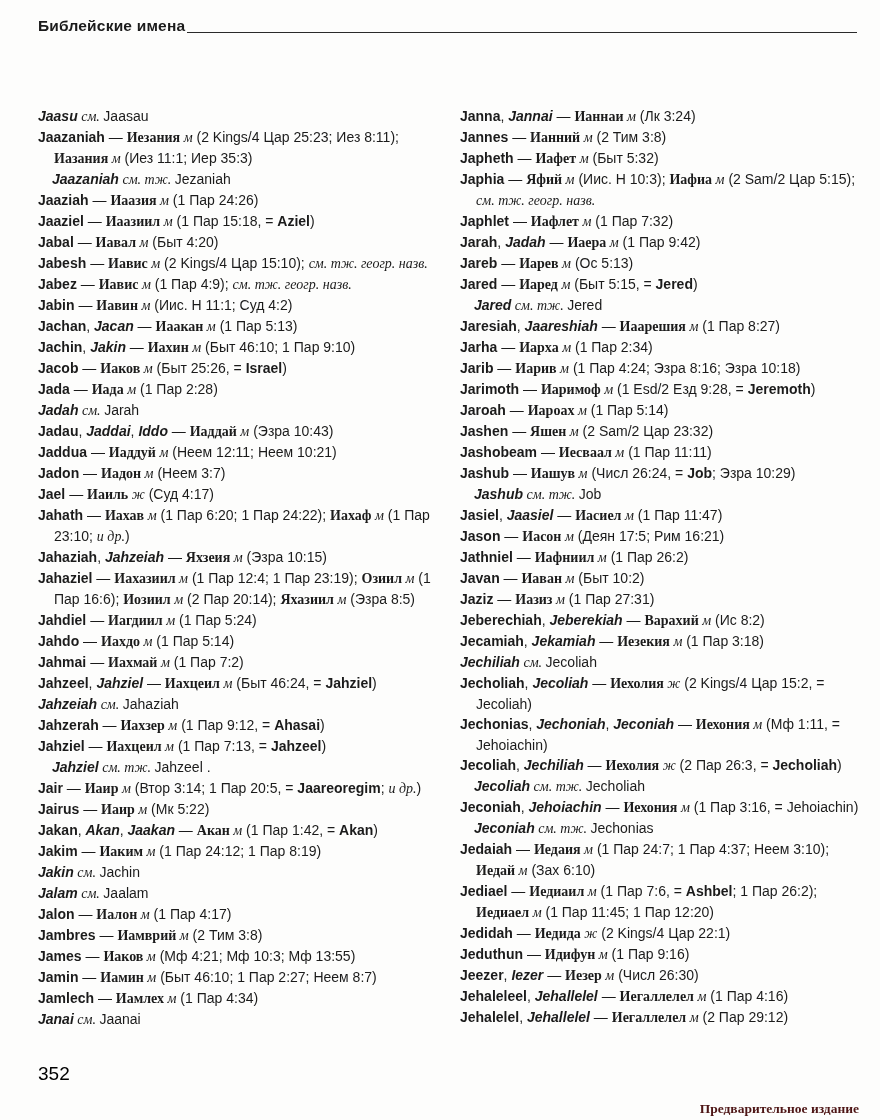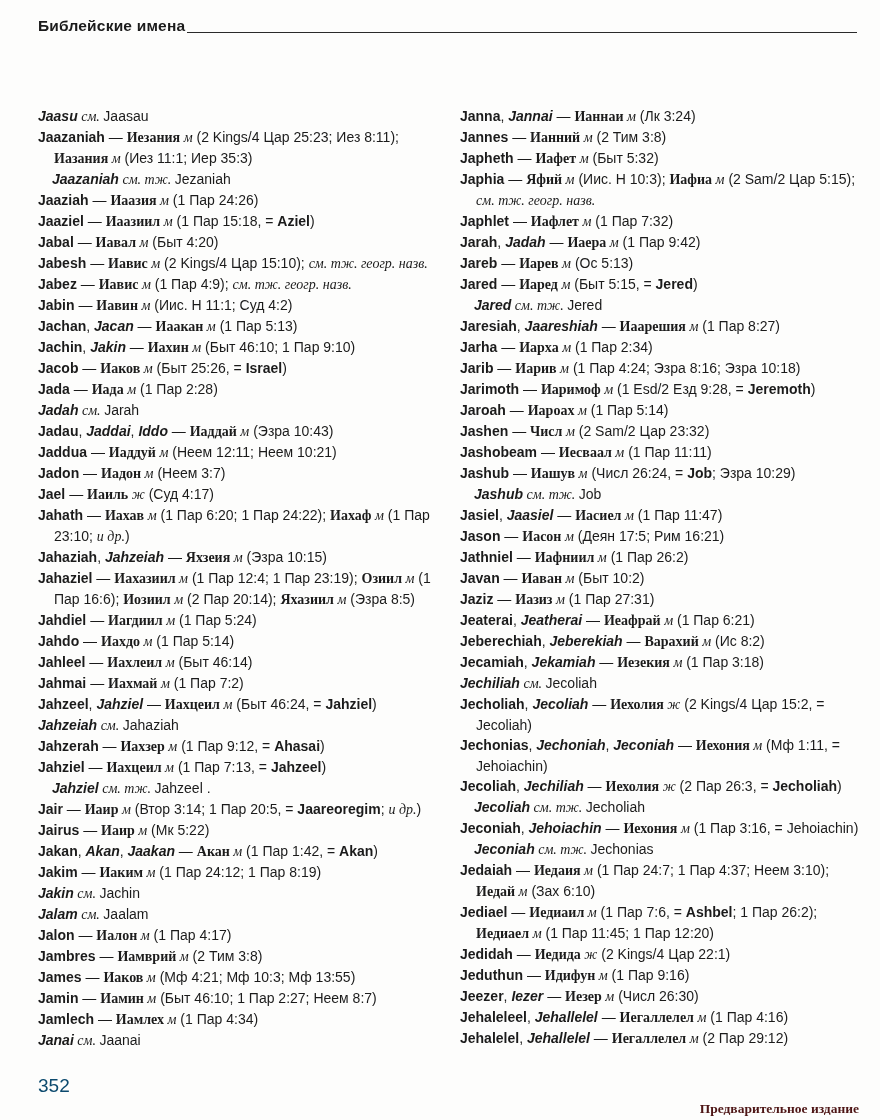--- a/index.html
+++ b/index.html
@@ -30,21 +30,21 @@
   .col-right{left:460px;width:400px;}
   .e{padding-left:16px;text-indent:-16px;}
   .e.x{margin-left:14px;}
   .b{font-weight:bold;}
   .bi{font-weight:bold;font-style:italic;}
   .ru{font-family:"Liberation Serif",serif;font-weight:bold;}
   .it{font-family:"Liberation Serif",serif;font-style:italic;}
   .t{}
   .page-number{
     position:absolute;left:38px;top:1063px;
-    font-size:19px;color:#0c4a6e;margin-top:12px;
+    font-size:19px;color:#000000;
   }
   .edition-note{
     position:absolute;right:50px;top:1076px;
     font-family:"Liberation Serif",serif;font-weight:bold;
     font-size:13.5px;
   }
 </style>
 </head>
 <body>
 
@@ -71,21 +71,20 @@
       <div class="e"><span class="bi">Jadah</span><span class="it"> см. </span><span class="t">Jarah</span></div>
       <div class="e"><span class="b">Jadau</span><span class="t">, </span><span class="bi">Jaddai</span><span class="t">, </span><span class="bi">Iddo</span><span class="t"> — </span><span class="ru">Иаддай</span><span class="it"> м</span><span class="t"> (Эзра 10:43)</span></div>
       <div class="e"><span class="b">Jaddua</span><span class="t"> — </span><span class="ru">Иаддуй</span><span class="it"> м</span><span class="t"> (Неем 12:11; Неем 10:21)</span></div>
       <div class="e"><span class="b">Jadon</span><span class="t"> — </span><span class="ru">Иадон</span><span class="it"> м</span><span class="t"> (Неем 3:7)</span></div>
       <div class="e"><span class="b">Jael</span><span class="t"> — </span><span class="ru">Иаиль</span><span class="it"> ж</span><span class="t"> (Суд 4:17)</span></div>
       <div class="e"><span class="b">Jahath</span><span class="t"> — </span><span class="ru">Иахав</span><span class="it"> м</span><span class="t"> (1 Пар 6:20; 1 Пар 24:22); </span><span class="ru">Иахаф</span><span class="it"> м</span><span class="t"> (1 Пар 23:10; </span><span class="it">и др.</span><span class="t">)</span></div>
       <div class="e"><span class="b">Jahaziah</span><span class="t">, </span><span class="bi">Jahzeiah</span><span class="t"> — </span><span class="ru">Яхзеия</span><span class="it"> м</span><span class="t"> (Эзра 10:15)</span></div>
       <div class="e"><span class="b">Jahaziel</span><span class="t"> — </span><span class="ru">Иахазиил</span><span class="it"> м</span><span class="t"> (1 Пар 12:4; 1 Пар 23:19); </span><span class="ru">Озиил</span><span class="it"> м</span><span class="t"> (1 Пар 16:6); </span><span class="ru">Иозиил</span><span class="it"> м</span><span class="t"> (2 Пар 20:14); </span><span class="ru">Яхазиил</span><span class="it"> м</span><span class="t"> (Эзра 8:5)</span></div>
       <div class="e"><span class="b">Jahdiel</span><span class="t"> — </span><span class="ru">Иагдиил</span><span class="it"> м</span><span class="t"> (1 Пар 5:24)</span></div>
       <div class="e"><span class="b">Jahdo</span><span class="t"> — </span><span class="ru">Иахдо</span><span class="it"> м</span><span class="t"> (1 Пар 5:14)</span></div>
-      <div class="e"><span class="b">Jahleel</span><span class="t"> — </span><span class="ru">Иахлеил</span><span class="it"> м</span><span class="t"> (Быт 46:14)</span></div>
       <div class="e"><span class="b">Jahmai</span><span class="t"> — </span><span class="ru">Иахмай</span><span class="it"> м</span><span class="t"> (1 Пар 7:2)</span></div>
       <div class="e"><span class="b">Jahzeel</span><span class="t">, </span><span class="bi">Jahziel</span><span class="t"> — </span><span class="ru">Иахцеил</span><span class="it"> м</span><span class="t"> (Быт 46:24, = </span><span class="b">Jahziel</span><span class="t">)</span></div>
       <div class="e"><span class="bi">Jahzeiah</span><span class="it"> см. </span><span class="t">Jahaziah</span></div>
       <div class="e"><span class="b">Jahzerah</span><span class="t"> — </span><span class="ru">Иахзер</span><span class="it"> м</span><span class="t"> (1 Пар 9:12, = </span><span class="b">Ahasai</span><span class="t">)</span></div>
       <div class="e"><span class="b">Jahziel</span><span class="t"> — </span><span class="ru">Иахцеил</span><span class="it"> м</span><span class="t"> (1 Пар 7:13, = </span><span class="b">Jahzeel</span><span class="t">)</span></div>
       <div class="e x"><span class="bi">Jahziel</span><span class="it"> см. тж. </span><span class="t">Jahzeel .</span></div>
       <div class="e"><span class="b">Jair</span><span class="t"> — </span><span class="ru">Иаир</span><span class="it"> м</span><span class="t"> (Втор 3:14; 1 Пар 20:5, = </span><span class="b">Jaareoregim</span><span class="t">; </span><span class="it">и др.</span><span class="t">)</span></div>
       <div class="e"><span class="b">Jairus</span><span class="t"> — </span><span class="ru">Иаир</span><span class="it"> м</span><span class="t"> (Мк 5:22)</span></div>
       <div class="e"><span class="b">Jakan</span><span class="t">, </span><span class="bi">Akan</span><span class="t">, </span><span class="bi">Jaakan</span><span class="t"> — </span><span class="ru">Акан</span><span class="it"> м</span><span class="t"> (1 Пар 1:42, = </span><span class="b">Akan</span><span class="t">)</span></div>
       <div class="e"><span class="b">Jakim</span><span class="t"> — </span><span class="ru">Иаким</span><span class="it"> м</span><span class="t"> (1 Пар 24:12; 1 Пар 8:19)</span></div>
@@ -106,30 +105,29 @@
       <div class="e"><span class="b">Japhlet</span><span class="t"> — </span><span class="ru">Иафлет</span><span class="it"> м</span><span class="t"> (1 Пар 7:32)</span></div>
       <div class="e"><span class="b">Jarah</span><span class="t">, </span><span class="bi">Jadah</span><span class="t"> — </span><span class="ru">Иаера</span><span class="it"> м</span><span class="t"> (1 Пар 9:42)</span></div>
       <div class="e"><span class="b">Jareb</span><span class="t"> — </span><span class="ru">Иарев</span><span class="it"> м</span><span class="t"> (Ос 5:13)</span></div>
       <div class="e"><span class="b">Jared</span><span class="t"> — </span><span class="ru">Иаред</span><span class="it"> м</span><span class="t"> (Быт 5:15, = </span><span class="b">Jered</span><span class="t">)</span></div>
       <div class="e x"><span class="bi">Jared</span><span class="it"> см. тж. </span><span class="t">Jered</span></div>
       <div class="e"><span class="b">Jaresiah</span><span class="t">, </span><span class="bi">Jaareshiah</span><span class="t"> — </span><span class="ru">Иаарешия</span><span class="it"> м</span><span class="t"> (1 Пар 8:27)</span></div>
       <div class="e"><span class="b">Jarha</span><span class="t"> — </span><span class="ru">Иарха</span><span class="it"> м</span><span class="t"> (1 Пар 2:34)</span></div>
       <div class="e"><span class="b">Jarib</span><span class="t"> — </span><span class="ru">Иарив</span><span class="it"> м</span><span class="t"> (1 Пар 4:24; Эзра 8:16; Эзра 10:18)</span></div>
       <div class="e"><span class="b">Jarimoth</span><span class="t"> — </span><span class="ru">Иаримоф</span><span class="it"> м</span><span class="t"> (1 Esd/2 Езд 9:28, = </span><span class="b">Jeremoth</span><span class="t">)</span></div>
       <div class="e"><span class="b">Jaroah</span><span class="t"> — </span><span class="ru">Иароах</span><span class="it"> м</span><span class="t"> (1 Пар 5:14)</span></div>
-      <div class="e"><span class="b">Jashen</span><span class="t"> — </span><span class="ru">Числ</span><span class="it"> м</span><span class="t"> (2 Sam/2 Цар 23:32)</span></div>
+      <div class="e"><span class="b">Jashen</span><span class="t"> — </span><span class="ru">Яшен</span><span class="it"> м</span><span class="t"> (2 Sam/2 Цар 23:32)</span></div>
       <div class="e"><span class="b">Jashobeam</span><span class="t"> — </span><span class="ru">Иесваал</span><span class="it"> м</span><span class="t"> (1 Пар 11:11)</span></div>
       <div class="e"><span class="b">Jashub</span><span class="t"> — </span><span class="ru">Иашув</span><span class="it"> м</span><span class="t"> (Числ 26:24, = </span><span class="b">Job</span><span class="t">; Эзра 10:29)</span></div>
       <div class="e x"><span class="bi">Jashub</span><span class="it"> см. тж. </span><span class="t">Job</span></div>
       <div class="e"><span class="b">Jasiel</span><span class="t">, </span><span class="bi">Jaasiel</span><span class="t"> — </span><span class="ru">Иасиел</span><span class="it"> м</span><span class="t"> (1 Пар 11:47)</span></div>
       <div class="e"><span class="b">Jason</span><span class="t"> — </span><span class="ru">Иасон</span><span class="it"> м</span><span class="t"> (Деян 17:5; Рим 16:21)</span></div>
       <div class="e"><span class="b">Jathniel</span><span class="t"> — </span><span class="ru">Иафниил</span><span class="it"> м</span><span class="t"> (1 Пар 26:2)</span></div>
       <div class="e"><span class="b">Javan</span><span class="t"> — </span><span class="ru">Иаван</span><span class="it"> м</span><span class="t"> (Быт 10:2)</span></div>
       <div class="e"><span class="b">Jaziz</span><span class="t"> — </span><span class="ru">Иазиз</span><span class="it"> м</span><span class="t"> (1 Пар 27:31)</span></div>
-      <div class="e"><span class="b">Jeaterai</span><span class="t">, </span><span class="bi">Jeatherai</span><span class="t"> — </span><span class="ru">Иеафрай</span><span class="it"> м</span><span class="t"> (1 Пар 6:21)</span></div>
       <div class="e"><span class="b">Jeberechiah</span><span class="t">, </span><span class="bi">Jeberekiah</span><span class="t"> — </span><span class="ru">Варахий</span><span class="it"> м</span><span class="t"> (Ис 8:2)</span></div>
       <div class="e"><span class="b">Jecamiah</span><span class="t">, </span><span class="bi">Jekamiah</span><span class="t"> — </span><span class="ru">Иезекия</span><span class="it"> м</span><span class="t"> (1 Пар 3:18)</span></div>
       <div class="e"><span class="bi">Jechiliah</span><span class="it"> см. </span><span class="t">Jecoliah</span></div>
       <div class="e"><span class="b">Jecholiah</span><span class="t">, </span><span class="bi">Jecoliah</span><span class="t"> — </span><span class="ru">Иехолия</span><span class="it"> ж</span><span class="t"> (2 Kings/4 Цар 15:2, = Jecoliah)</span></div>
       <div class="e"><span class="b">Jechonias</span><span class="t">, </span><span class="bi">Jechoniah</span><span class="t">, </span><span class="bi">Jeconiah</span><span class="t"> — </span><span class="ru">Иехония</span><span class="it"> м</span><span class="t"> (Мф 1:11, = Jehoiachin)</span></div>
       <div class="e"><span class="b">Jecoliah</span><span class="t">, </span><span class="bi">Jechiliah</span><span class="t"> — </span><span class="ru">Иехолия</span><span class="it"> ж</span><span class="t"> (2 Пар 26:3, = </span><span class="b">Jecholiah</span><span class="t">)</span></div>
       <div class="e x"><span class="bi">Jecoliah</span><span class="it"> см. тж. </span><span class="t">Jecholiah</span></div>
       <div class="e"><span class="b">Jeconiah</span><span class="t">, </span><span class="bi">Jehoiachin</span><span class="t"> — </span><span class="ru">Иехония</span><span class="it"> м</span><span class="t"> (1 Пар 3:16, = Jehoiachin)</span></div>
       <div class="e x"><span class="bi">Jeconiah</span><span class="it"> см. тж. </span><span class="t">Jechonias</span></div>
       <div class="e"><span class="b">Jedaiah</span><span class="t"> — </span><span class="ru">Иедаия</span><span class="it"> м</span><span class="t"> (1 Пар 24:7; 1 Пар 4:37; Неем 3:10); </span><span class="ru">Иедай</span><span class="it"> м</span><span class="t"> (Зах 6:10)</span></div>

